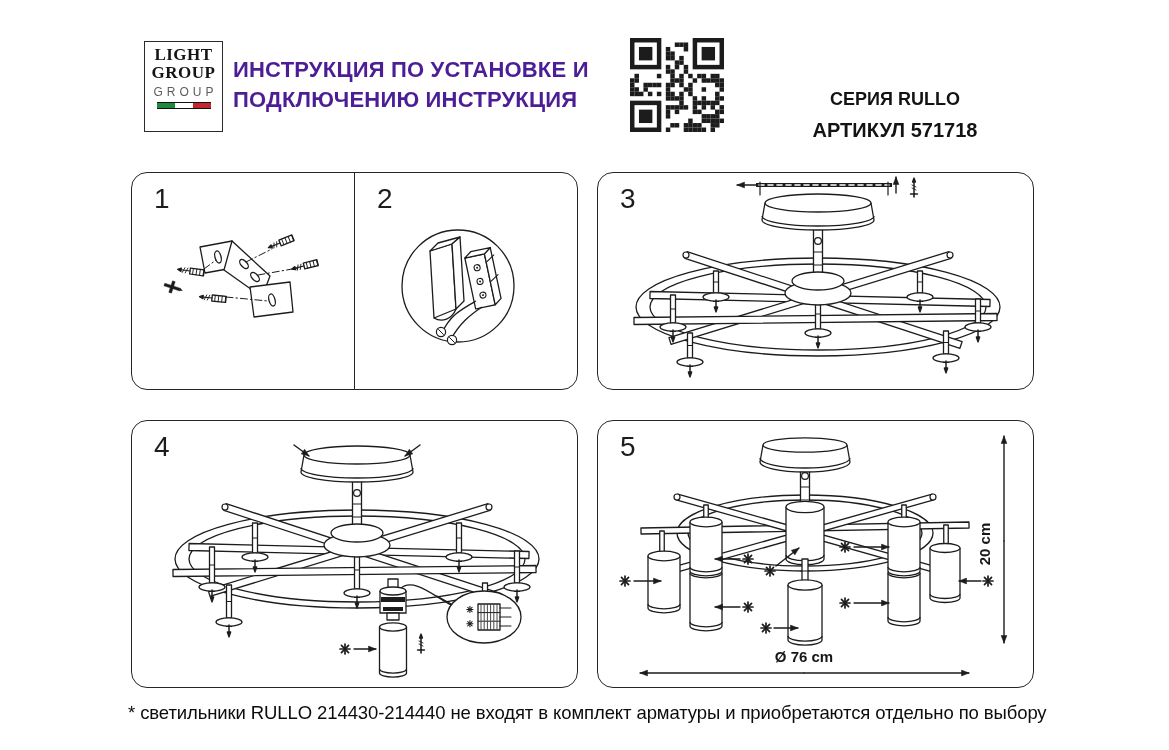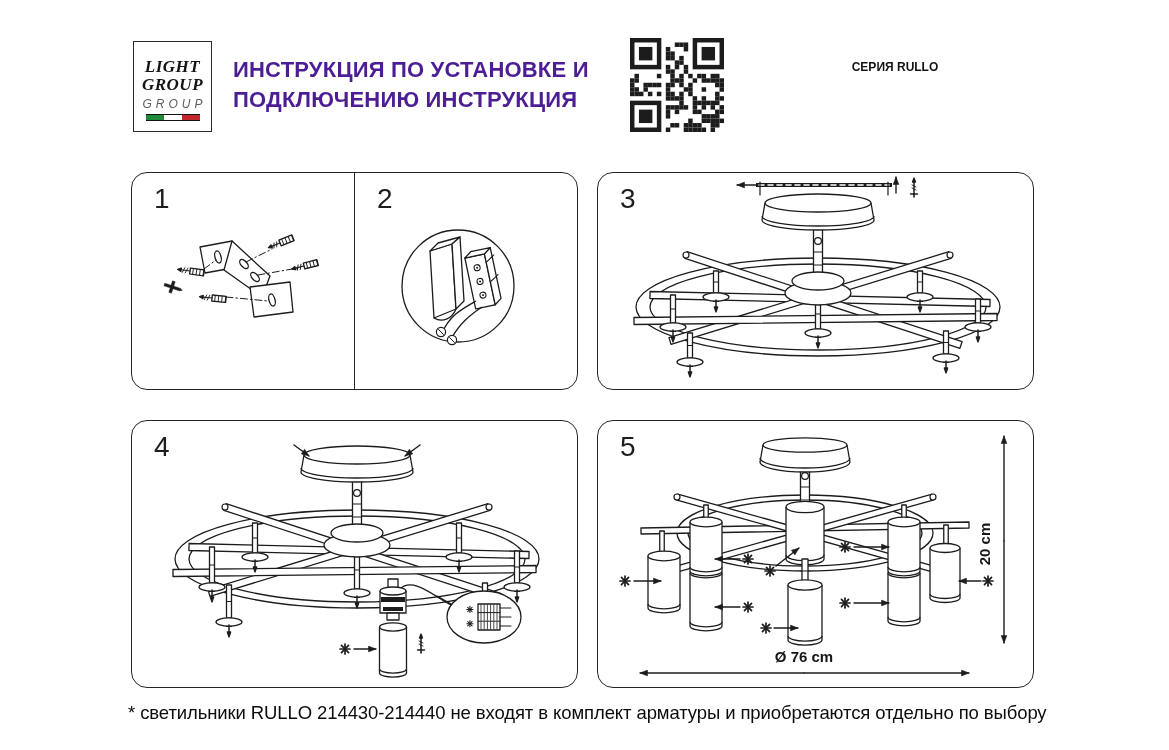--- a/index.html
+++ b/index.html
@@ -1,37 +1,37 @@
 <!DOCTYPE html>
 <html><head>
 <meta charset="utf-8">
 <style>
   html,body{margin:0;padding:0;background:#fff;}
   body{width:1169px;height:750px;position:relative;overflow:hidden;
        font-family:"Liberation Sans",sans-serif;color:#1b1b1b;}
   .page{position:absolute;inset:0;background:#fff;}
 
   
-  .logo{position:absolute;left:133px;top:41px;width:79px;height:91px;
+  .logo{position:absolute;left:144px;top:41px;width:79px;height:91px;
         border:1.5px solid #2a2a2a;box-sizing:border-box;
-        display:flex;flex-direction:column;align-items:center;padding-top:16px;font-style:italic;}
+        display:flex;flex-direction:column;align-items:center;padding-top:4px;}
   .logo .l12{font-family:"Liberation Serif",serif;font-weight:700;font-size:17px;
              line-height:18px;letter-spacing:.5px;color:#141414;}
   .logo .l3{font-size:12px;letter-spacing:4px;color:#5d5d5d;margin-top:3px;text-indent:4px;}
   .flag{margin-top:3px;width:54px;height:5px;display:flex;
         border-top:1.3px solid #111;border-bottom:1.3px solid #111;}
   .flag i{flex:1;display:block;}
 
   .title{position:absolute;left:233px;top:55px;font-weight:700;font-size:22px;
          line-height:30px;letter-spacing:.2px;color:#4c1d95;}
 
   .qr{position:absolute;left:630px;top:38px;width:94px;height:94px;}
 
   .series-block{position:absolute;left:780px;top:60px;width:230px;text-align:center;color:#131313;}
-  .series-block .series{font-weight:700;font-size:12px;}
+  .series-block .series{font-weight:700;font-size:18px;margin-top:29px;}
   .series-block .article{font-weight:700;font-size:20px;margin-top:9px;}
 
   
   .panel{position:absolute;border:1.6px solid #262626;border-radius:16px;
          background:#fff;box-sizing:border-box;}
   #panel12{left:131px;top:172px;width:447px;height:218px;}
   #panel3 {left:597px;top:172px;width:437px;height:218px;}
   #panel4 {left:131px;top:420px;width:447px;height:268px;}
   #panel5 {left:597px;top:420px;width:437px;height:268px;}
   .num{position:absolute;left:22px;top:10px;font-size:28px;color:#1d1d1d;z-index:3;}
@@ -194,20 +194,21 @@
       <rect x="63" y="0" width="31.5" height="31.5" fill="#1c1c1c"></rect>
       <rect x="67.5" y="4.5" width="22.5" height="22.5" fill="#fff"></rect>
       <rect x="72" y="9" width="13.5" height="13.5" fill="#1c1c1c"></rect>
       <rect x="0" y="63" width="31.5" height="31.5" fill="#1c1c1c"></rect>
       <rect x="4.5" y="67.5" width="22.5" height="22.5" fill="#fff"></rect>
       <rect x="9" y="72" width="13.5" height="13.5" fill="#1c1c1c"></rect>
     </svg>
 
   <div class="series-block">
     <div class="series">СЕРИЯ RULLO</div>
+    <div class="article">АРТИКУЛ 571718</div>
   </div>
 
   <div class="panel" id="panel12">
     <div class="num">1</div>
     <div class="num num2">2</div>
     <div class="divider"></div>
     <svg id="s1" class="diagram" width="222" height="215" viewBox="0 0 222 215">
         <g>
           <polygon points="68,74 100,68 106,94 73,100" fill="#fff" stroke="#1c1c1c" stroke-width="1.3" stroke-linejoin="round"></polygon>
           <polygon points="100,68 138,103 130,124 92,97" fill="#fff" stroke="#1c1c1c" stroke-width="1.3" stroke-linejoin="round"></polygon>

